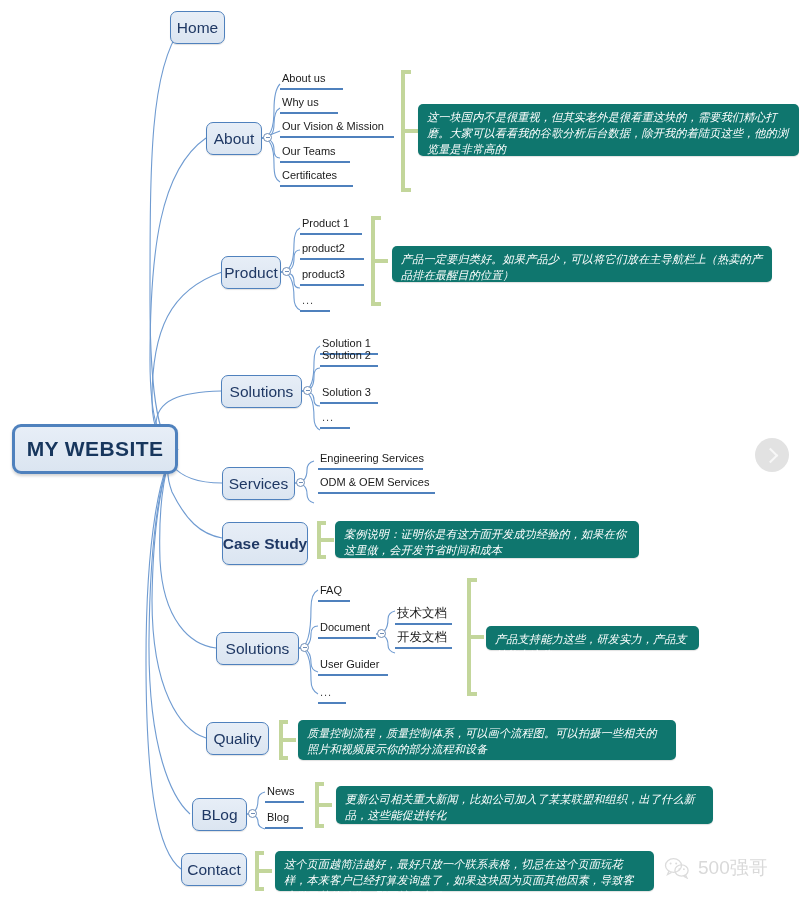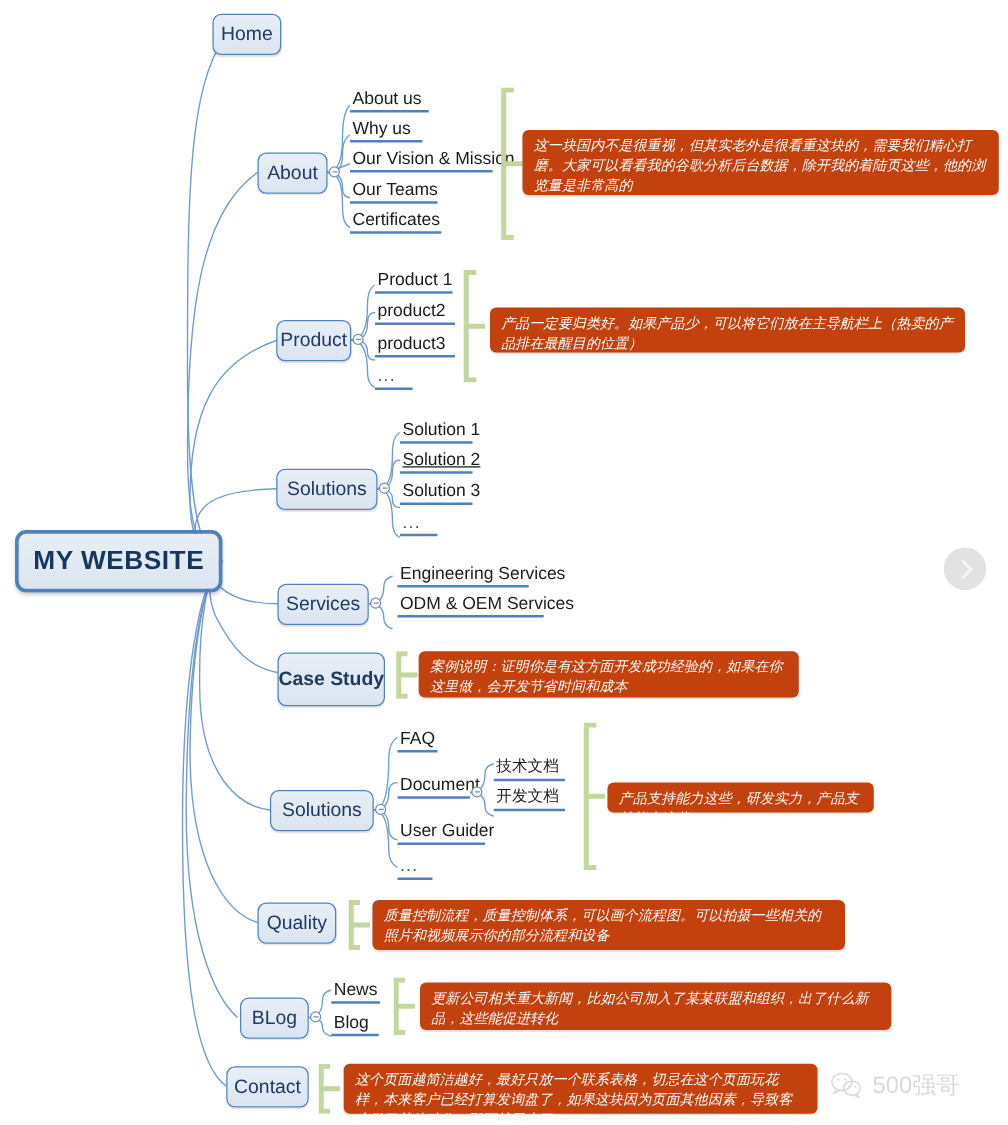--- a/index.html
+++ b/index.html
@@ -32,36 +32,36 @@
     font-weight:bold;
     letter-spacing:.4px;
     color:#17365d;
     box-shadow:0 2px 3px rgba(0,0,0,.18);
   }
   .node.lvl1{font-size:15.5px;}
 
   
   .leaf{
     position:absolute;
-    font-size:14px;
+    font-size:11px;
     color:#1a1a1a;
     white-space:nowrap;
     box-sizing:border-box;
     padding:0 2px 2px 2px;
     border-bottom:2px solid #4f81bd;
     line-height:15px;
   }
   .leaf.sub{font-size:12.5px;}
   .leaf.dots{letter-spacing:1px;color:#444;}
 
   
   .note{
     position:absolute;
     box-sizing:border-box;
-    background:#c2410c;
+    background:#0f766e;
     border-radius:5px;
     color:#ffffff;
     font-style:italic;
     font-size:11.2px;
     line-height:16px;
     padding:5px 9px 5px 9px;
     letter-spacing:.1px;
     box-shadow:0 1px 1px rgba(0,0,0,.12);
   }
 
@@ -231,21 +231,21 @@
   <div class="leaf dots" style="left:300px;top:293px;width:30px;">...</div>
 
   <svg class="bracket" style="left:368px;top:216px;" width="22" height="90" viewBox="0 0 22 90">
     <path d="M13,2 L5,2 L5,88 L13,88" fill="none" stroke="#c3d69b" stroke-width="4"></path>
     <path d="M5,45 L20,45" fill="none" stroke="#c3d69b" stroke-width="4"></path>
   </svg>
 
   <div class="note" style="left:392px;top:246px;width:380px;height:36px;">产品一定要归类好。如果产品少，可以将它们放在主导航栏上（热卖的产品排在最醒目的位置）</div>
 
   <div class="leaf" style="left:320px;top:336px;width:58px;">Solution 1</div>
-  <div class="leaf" style="left:320px;top:360px;width:58px;text-decoration:underline;">Solution 2</div>
+  <div class="leaf" style="left:320px;top:348px;width:58px;">Solution 2</div>
   <div class="leaf" style="left:320px;top:385px;width:58px;">Solution 3</div>
   <div class="leaf dots" style="left:320px;top:410px;width:30px;">...</div>
 
   <div class="leaf" style="left:318px;top:451px;width:105px;">Engineering Services</div>
   <div class="leaf" style="left:318px;top:475px;width:117px;">ODM &amp; OEM Services</div>
 
   <svg class="bracket" style="left:314px;top:521px;" width="22" height="38" viewBox="0 0 22 38">
     <path d="M12,2 L5,2 L5,36 L12,36" fill="none" stroke="#c3d69b" stroke-width="4"></path>
     <path d="M5,19 L20,19" fill="none" stroke="#c3d69b" stroke-width="4"></path>
   </svg>

